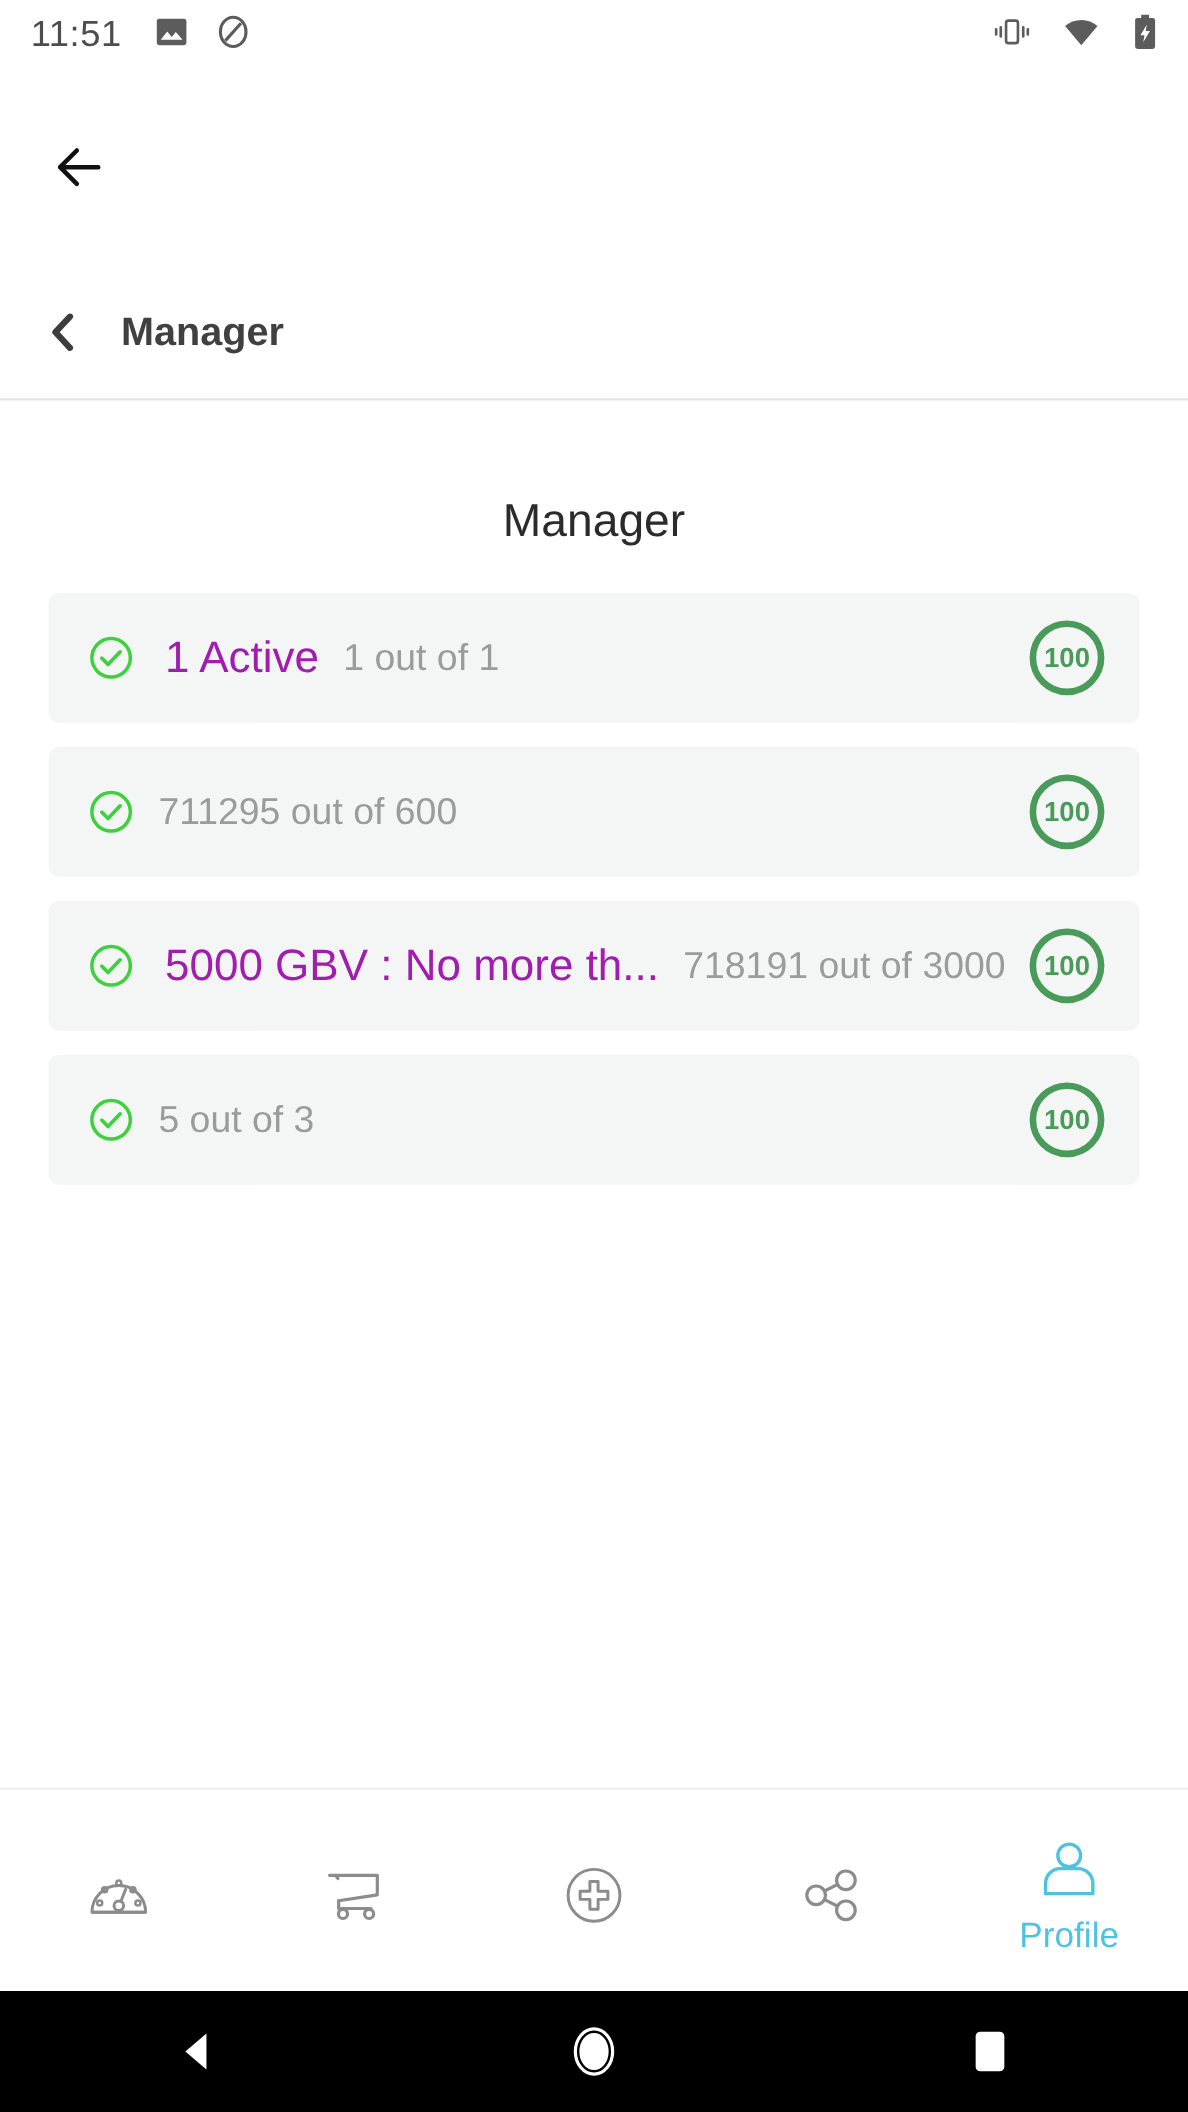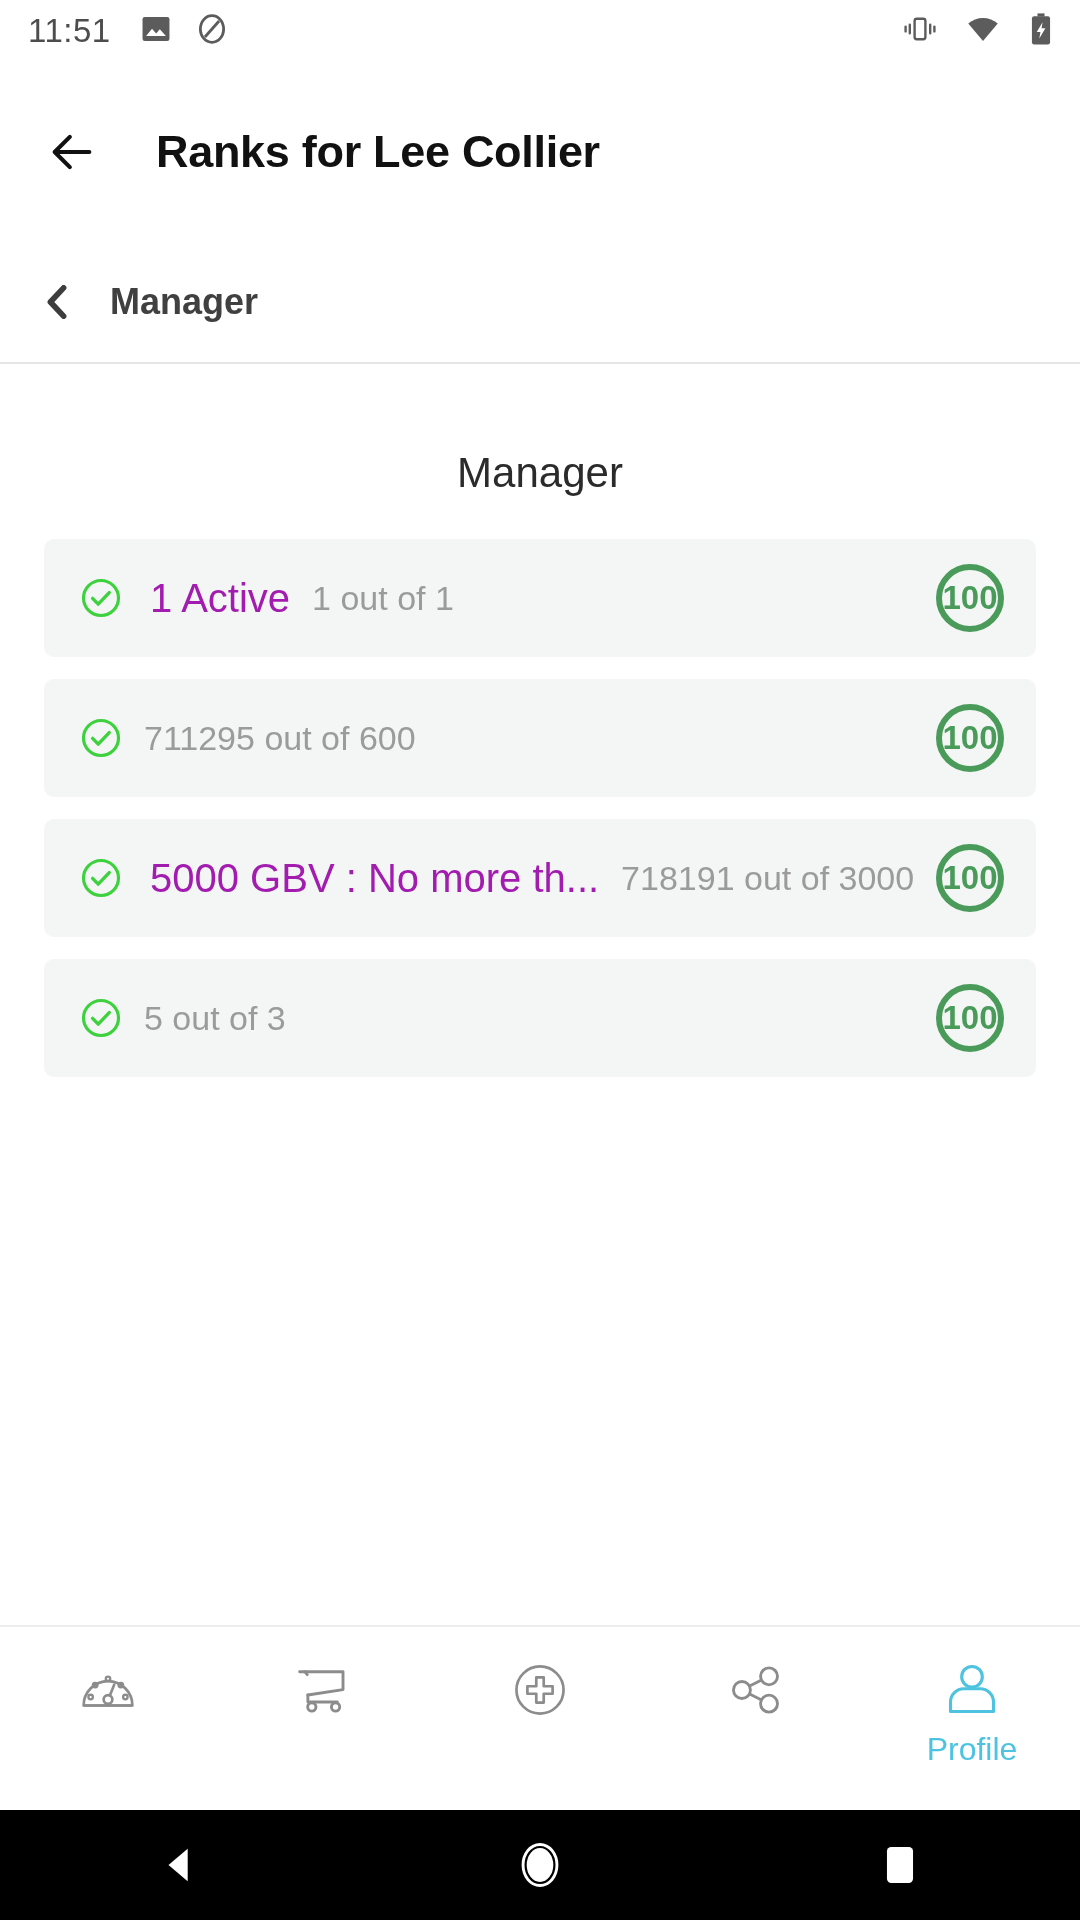--- a/index.html
+++ b/index.html
@@ -95,35 +95,35 @@
     white-space:nowrap; flex:0 1 auto; overflow:hidden;
   }
   .req-badge {
     margin-left:auto; flex:0 0 76px;
     width:76px; height:76px; position:relative;
   }
   .req-badge svg { display:block; }
   .req-badge span {
     position:absolute; inset:0;
     display:flex; align-items:center; justify-content:center;
-    font-size:33px; font-weight:bold; color:#4a9a5a;
+    font-size:25px; font-weight:bold; color:#4a9a5a;
   }
 
   
   .tabbar {
     flex:0 0 150px; height:150px;
     display:flex; align-items:flex-start;
     border-top:2px solid #ededed;
     background:#fff;
   }
   .tab {
     flex:1 1 0; height:100%;
     display:flex; flex-direction:column;
-    align-items:center; justify-content:flex-start;
-    padding-top:32px; cursor:pointer;
+    align-items:center; justify-content:center;
+    padding-top:44px; cursor:pointer;
   }
   .tab svg { display:block; }
   .tab-label { margin-top:10px; font-size:32px; color:#4ec3e0; }
 
   
   .androidnav {
     flex:0 0 110px; height:110px;
     background:#000; display:flex; align-items:center;
   }
   .an-btn { flex:1 1 0; display:flex; align-items:center; justify-content:center; cursor:pointer; }
@@ -170,21 +170,20 @@
       </span>
     </div>
   </div>
 
   <div class="appbar">
     <span class="back-arrow">
       <svg width="52" height="52" viewBox="0 0 24 24">
           <path d="M20 12H4M11 5l-7 7 7 7" fill="none" stroke="#111111" stroke-width="1.9" stroke-linecap="round" stroke-linejoin="round"></path>
         </svg>
     </span>
-    <div class="appbar-title">Ranks for Lee Collier</div>
   </div>
 
   <div class="breadcrumb">
     <span class="bc-chevron">
       <svg width="26" height="34" viewBox="0 0 12 18">
           <path d="M9.5 1.5L2.5 9l7 7.5" fill="none" stroke="#3d3d3d" stroke-width="3" stroke-linecap="round" stroke-linejoin="round"></path>
         </svg>
     </span>
     <span class="bc-label">Manager</span>
   </div>

